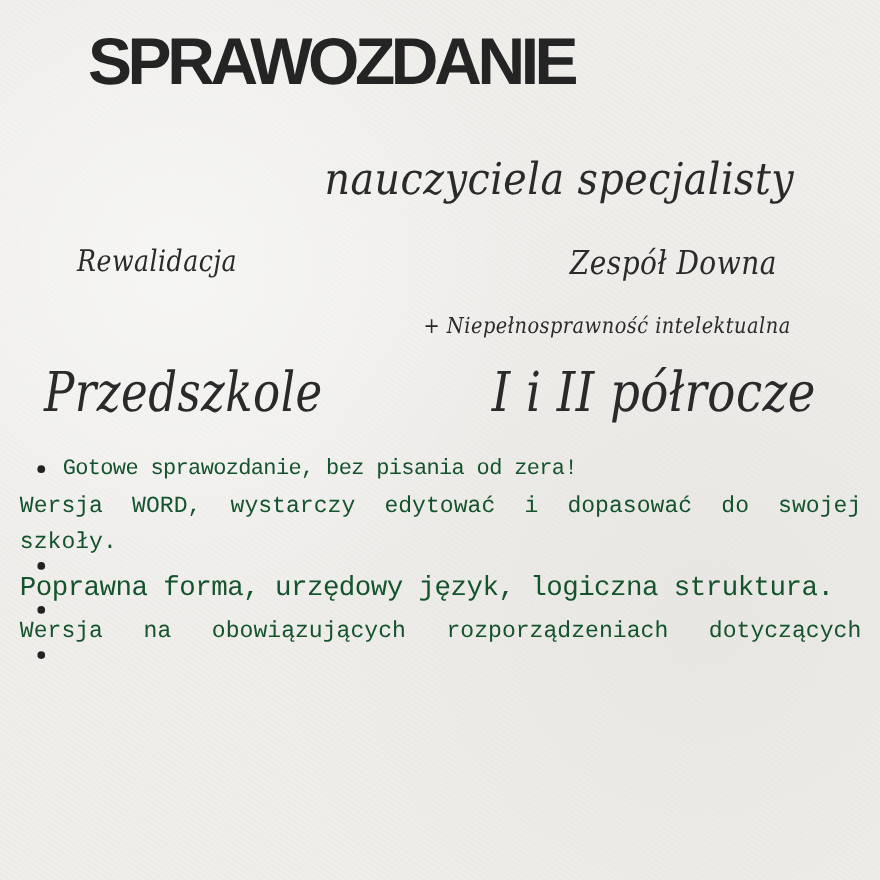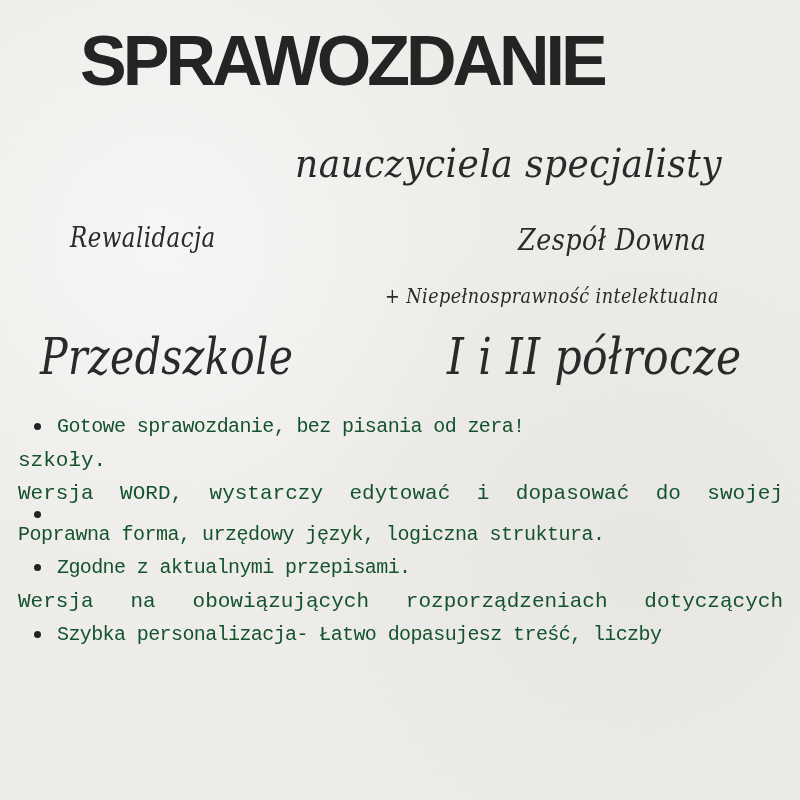--- a/index.html
+++ b/index.html
@@ -9,21 +9,21 @@
     background-image:
       radial-gradient(circle at 20% 30%, rgba(255,255,255,0.5) 0, rgba(255,255,255,0) 40%),
       radial-gradient(circle at 80% 70%, rgba(220,218,214,0.35) 0, rgba(220,218,214,0) 45%),
       repeating-linear-gradient(35deg, rgba(0,0,0,0.012) 0 2px, rgba(255,255,255,0.02) 2px 4px);
     color: #222;
   }
   .abs { position: absolute; white-space: nowrap; }
   .title {
     left: 80px; top: 26px;
     font-family: "Liberation Sans", sans-serif;
-    font-weight: bold; font-size: 70px; letter-spacing: -4px;
+    font-weight: bold; font-size: 60px; letter-spacing: -4px;
     color: #242424; transform: scaleX(1.0); transform-origin: left top;
     line-height: 1;
   }
   .script {
     font-family: "DejaVu Serif", serif; font-style: italic; font-weight: normal;
     color: #2a2a2a; letter-spacing: 0.5px;
   }
   .sub { left: 295px; top: 140px; font-size: 40px; transform: scaleX(0.9); transform-origin: left top; }
   .rew { left: 70px; top: 222px; font-size: 27px; transform: scaleX(0.85); transform-origin: left top; }
   .zes { left: 518px; top: 222px; font-size: 30px; transform: scaleX(0.85); transform-origin: left top; }
@@ -36,50 +36,48 @@
     font-family: Liberation Mono, monospace; font-size: 21px; color: #14532d;
     line-height: 33.5px;
   }
   .bullet-line { padding-left: 16px; display: flex; align-items: center; white-space: nowrap; }
   .bullet-dot {
     display: inline-block; width: 7px; height: 7px; border-radius: 50%;
     background: #222; margin-right: 16px; flex: none;
   }
   .bullet-text { letter-spacing: -0.6px; font-size: 20px; }
   .desc { text-align: justify; }
-  .desc.tight { letter-spacing: -0.5px; font-size: 20px; }
+  .desc.tight { letter-spacing: -0.5px; font-size: 25px; }
   .desc.indent { padding-left: 3px; }
 </style>
 </head>
 <body>
 
 <div class="abs title">SPRAWOZDANIE</div>
 <div class="abs script sub">nauczyciela specjalisty</div>
 <div class="abs script rew">Rewalidacja</div>
 <div class="abs script zes">Zespół Downa</div>
 <div class="abs script niep">+ Niepełnosprawność intelektualna</div>
 <div class="abs script przed">Przedszkole</div>
 <div class="abs script polr">I i II półrocze</div>
 
 <div class="body-text">
   <div class="bullet-line">
     <span class="bullet-dot"></span>
     <span class="bullet-text">Gotowe sprawozdanie, bez pisania od zera!</span>
   </div>
+  <div class="desc" style="text-align-last: justify;">Wersja WORD, wystarczy edytować i dopasować do swojej</div>
   <div class="desc">szkoły.</div>
-  <div class="desc" style="text-align-last: justify;">Wersja WORD, wystarczy edytować i dopasować do swojej</div>
 
   <div class="bullet-line">
     <span class="bullet-dot"></span>
   </div>
   <div class="desc tight">Poprawna forma, urzędowy język, logiczna struktura.</div>
 
   <div class="bullet-line">
     <span class="bullet-dot"></span>
-    <span class="bullet-text">Zgodne z aktualnymi przepisami.</span>
   </div>
   <div class="desc" style="text-align-last: justify;">Wersja na obowiązujących rozporządzeniach dotyczących</div>
 
   <div class="bullet-line">
     <span class="bullet-dot"></span>
-    <span class="bullet-text">Szybka personalizacja- Łatwo dopasujesz treść, liczby</span>
   </div>
 </div>
 
 </body></html>

